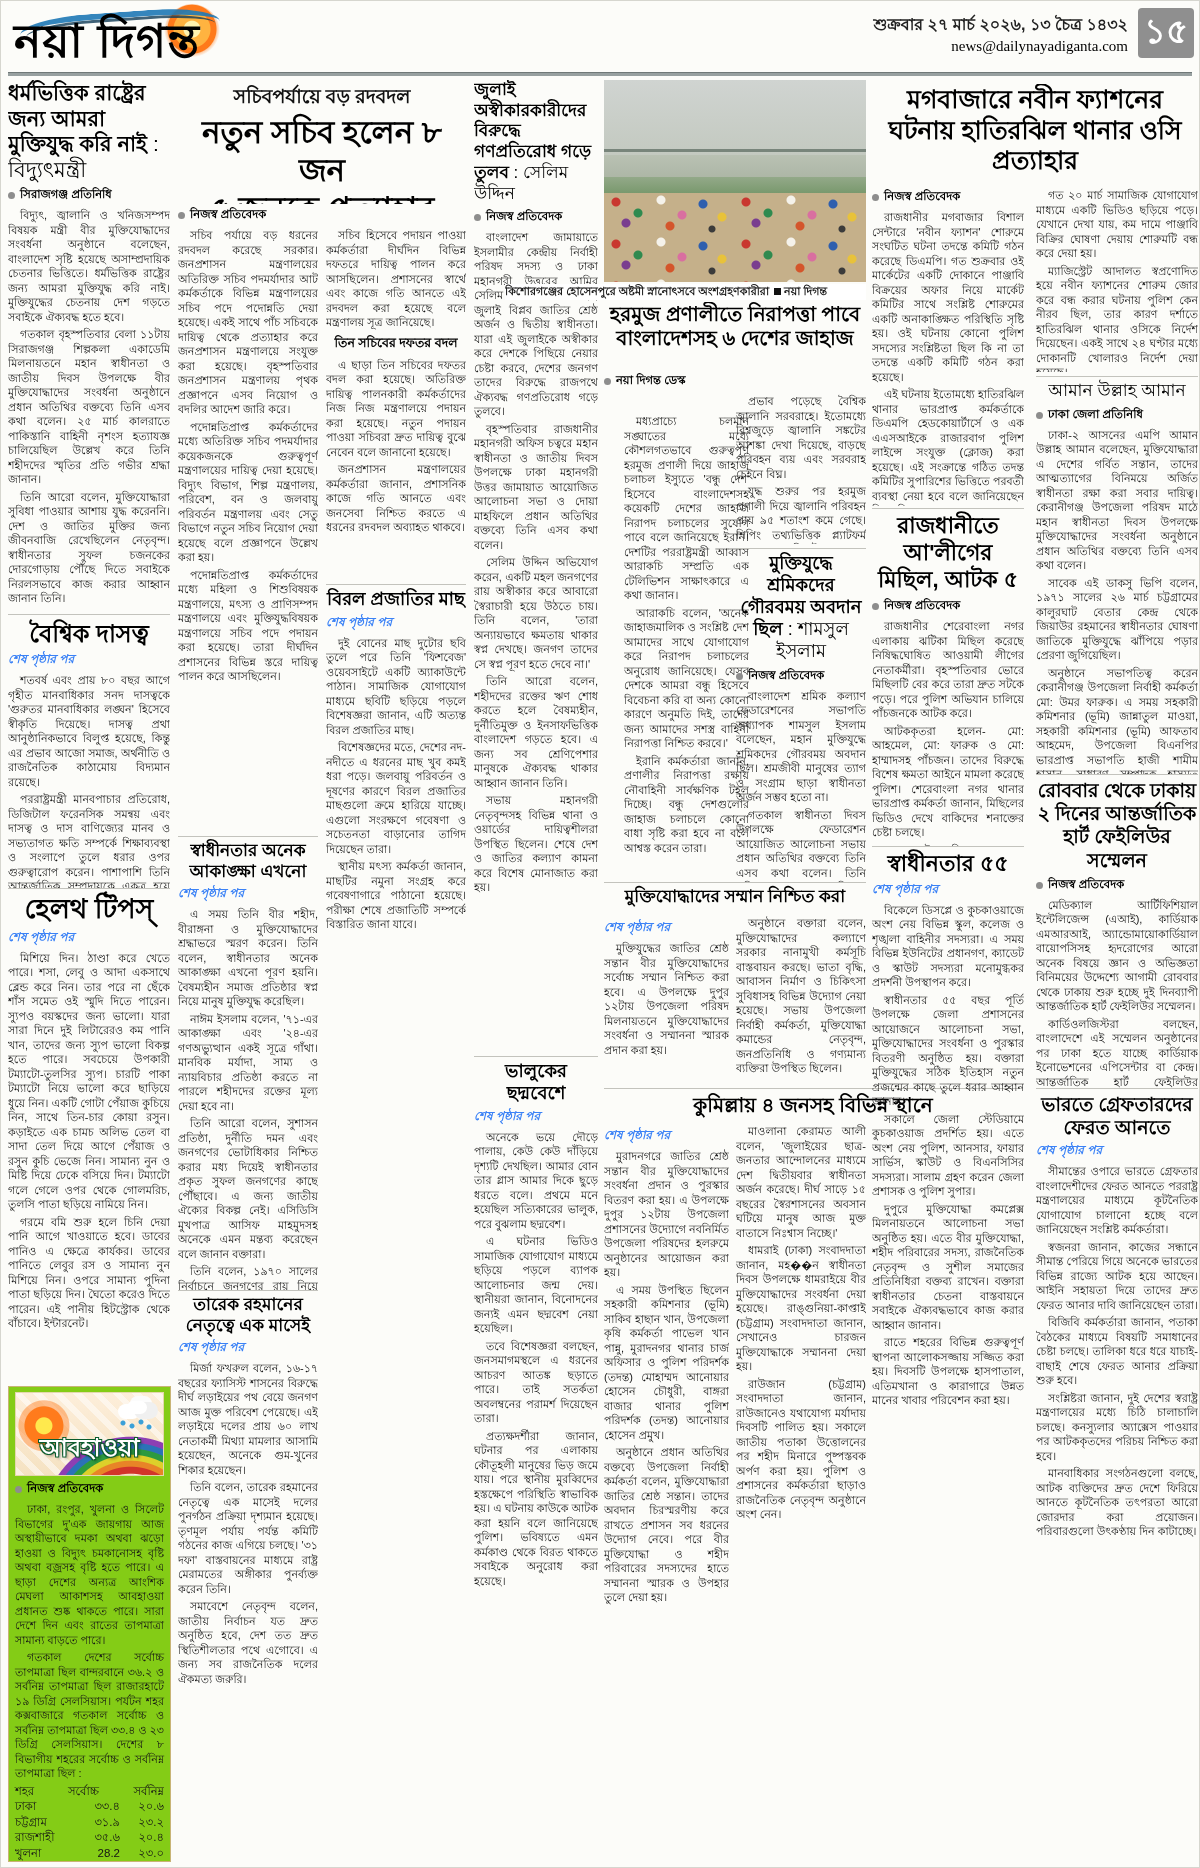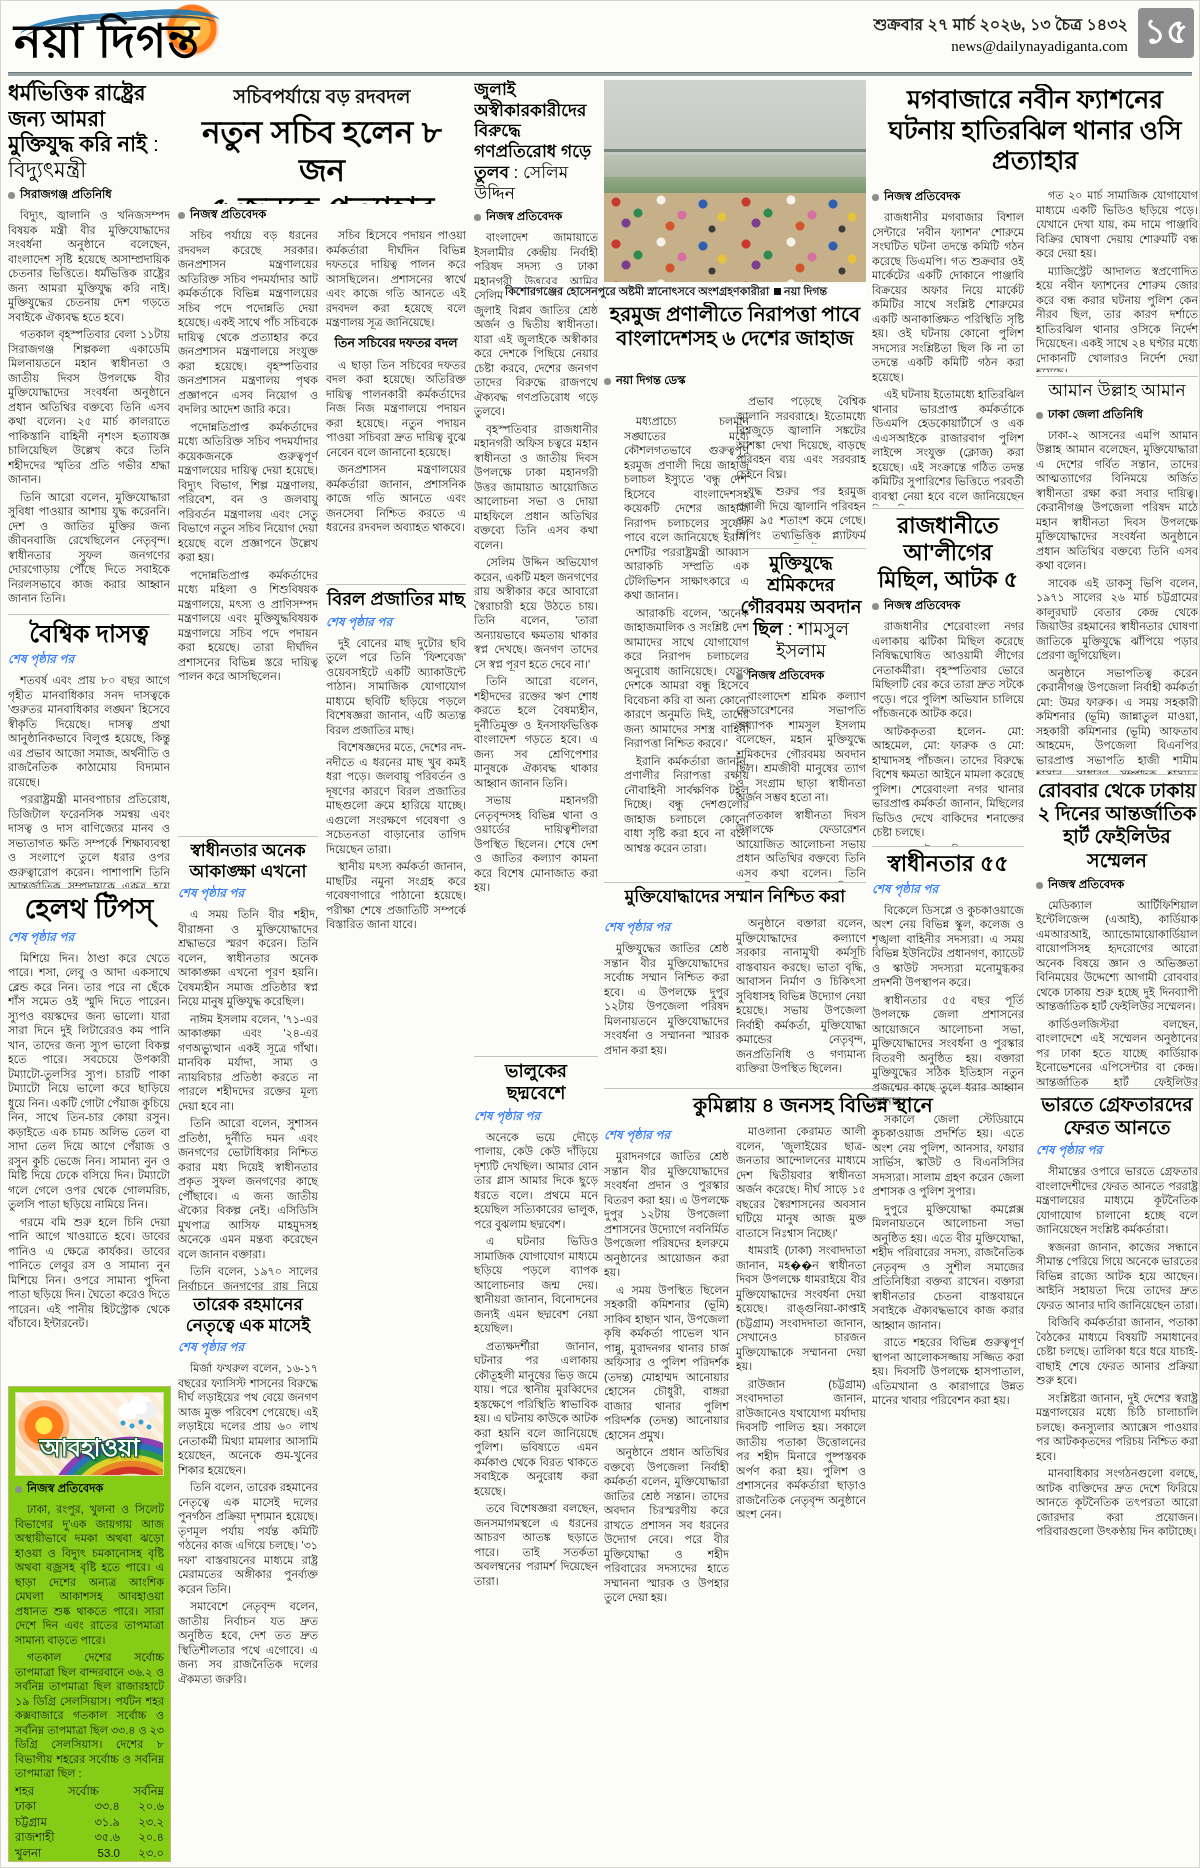--- a/index.html
+++ b/index.html
@@ -96,21 +96,21 @@
 
   <div class="art" style="left:8px;top:80px;width:162px;height:534px;">
     <div class="hd hd-left" style="font-size:21px;"><span>ধর্মভিত্তিক রাষ্ট্রের জন্য আমরা মুক্তিযুদ্ধ করি নাই</span><span class="lt"> : বিদ্যুৎমন্ত্রী</span></div>
     <div class="by">
         <span class="dot"></span>
         <span>সিরাজগঞ্জ প্রতিনিধি</span>
       </div>
     <div class="bd">
       <p>বিদ্যুৎ, জ্বালানি ও খনিজসম্পদ বিষয়ক মন্ত্রী বীর মুক্তিযোদ্ধাদের সংবর্ধনা অনুষ্ঠানে বলেছেন, বাংলাদেশ সৃষ্টি হয়েছে অসাম্প্রদায়িক চেতনার ভিত্তিতে। ধর্মভিত্তিক রাষ্ট্রের জন্য আমরা মুক্তিযুদ্ধ করি নাই। মুক্তিযুদ্ধের চেতনায় দেশ গড়তে সবাইকে ঐক্যবদ্ধ হতে হবে।</p>
       <p>গতকাল বৃহস্পতিবার বেলা ১১টায় সিরাজগঞ্জ শিল্পকলা একাডেমি মিলনায়তনে মহান স্বাধীনতা ও জাতীয় দিবস উপলক্ষে বীর মুক্তিযোদ্ধাদের সংবর্ধনা অনুষ্ঠানে প্রধান অতিথির বক্তব্যে তিনি এসব কথা বলেন। ২৫ মার্চ কালরাতে পাকিস্তানি বাহিনী নৃশংস হত্যাযজ্ঞ চালিয়েছিল উল্লেখ করে তিনি শহীদদের স্মৃতির প্রতি গভীর শ্রদ্ধা জানান।</p>
-      <p>তিনি আরো বলেন, মুক্তিযোদ্ধারা সুবিধা পাওয়ার আশায় যুদ্ধ করেননি। দেশ ও জাতির মুক্তির জন্য জীবনবাজি রেখেছিলেন নেতৃবৃন্দ। স্বাধীনতার সুফল জনগণের দোরগোড়ায় পৌঁছে দিতে সবাইকে নিরলসভাবে কাজ করার আহ্বান জানান তিনি।</p>
+      <p>তিনি আরো বলেন, মুক্তিযোদ্ধারা সুবিধা পাওয়ার আশায় যুদ্ধ করেননি। দেশ ও জাতির মুক্তির জন্য জীবনবাজি রেখেছিলেন নেতৃবৃন্দ। স্বাধীনতার সুফল চজনকের দোরগোড়ায় পৌঁছে দিতে সবাইকে নিরলসভাবে কাজ করার আহ্বান জানান তিনি।</p>
     </div>
   </div>
 
   <div class="art sep" style="left:8px;top:614px;width:162px;height:270px;">
     <div class="hd" style="font-size:24px;">বৈশ্বিক দাসত্ব</div>
     <div class="cont">শেষ পৃষ্ঠার পর</div>
     <div class="bd">
       <p>শতবর্ষ এবং প্রায় ৮০ বছর আগে গৃহীত মানবাধিকার সনদ দাসত্বকে 'গুরুতর মানবাধিকার লঙ্ঘন' হিসেবে স্বীকৃতি দিয়েছে। দাসত্ব প্রথা আনুষ্ঠানিকভাবে বিলুপ্ত হয়েছে, কিন্তু এর প্রভাব আজো সমাজ, অর্থনীতি ও রাজনৈতিক কাঠামোয় বিদ্যমান রয়েছে।</p>
       <p>পররাষ্ট্রমন্ত্রী মানবপাচার প্রতিরোধ, ডিজিটাল ফরেনসিক সমন্বয় এবং দাসত্ব ও দাস বাণিজ্যের মানব ও সভ্যতাগত ক্ষতি সম্পর্কে শিক্ষাব্যবস্থা ও সংলাপে তুলে ধরার ওপর গুরুত্বারোপ করেন। পাশাপাশি তিনি আন্তর্জাতিক সম্প্রদায়কে একত্র হয়ে এমন একটি বিশ্ব গড়ার আহ্বান জানান, যেখানে দাসত্ব, বৈষম্য ও অন্যায়ের কোনো স্থান থাকবে না এবং মানব মর্যাদা ও ন্যায় প্রতিষ্ঠিত হবে।</p>
     </div>
@@ -155,21 +155,21 @@
           <span class="mx">৩১.৯</span>
           <span class="mn">২৩.২</span>
         </div>
       <div class="wrow">
           <span class="c">রাজশাহী</span>
           <span class="mx">৩৫.৬</span>
           <span class="mn">২০.৪</span>
         </div>
       <div class="wrow">
           <span class="c">খুলনা</span>
-          <span class="mx">53.0</span>
+          <span class="mx">28.2</span>
           <span class="mn">২৩.০</span>
         </div>
       <div class="wrow">
           <span class="c">বরিশাল</span>
           <span class="mx">৩৩.৫</span>
           <span class="mn">২২.৮</span>
         </div>
 
     </div>
   </div>
@@ -310,22 +310,22 @@
         <p>অনুষ্ঠানে বক্তারা বলেন, মুক্তিযোদ্ধাদের কল্যাণে সরকার নানামুখী কর্মসূচি বাস্তবায়ন করছে। ভাতা বৃদ্ধি, আবাসন নির্মাণ ও চিকিৎসা সুবিধাসহ বিভিন্ন উদ্যোগ নেয়া হয়েছে। সভায় উপজেলা নির্বাহী কর্মকর্তা, মুক্তিযোদ্ধা কমান্ডের নেতৃবৃন্দ, জনপ্রতিনিধি ও গণ্যমান্য ব্যক্তিরা উপস্থিত ছিলেন।</p>
       </div>
   </div>
 
   <div class="art sep" style="left:474px;top:1056px;width:124px;height:806px;">
     <div class="hd" style="font-size:18px;">ভালুকের ছদ্মবেশে</div>
     <div class="cont">শেষ পৃষ্ঠার পর</div>
     <div class="bd">
       <p>অনেকে ভয়ে দৌড়ে পালায়, কেউ কেউ দাঁড়িয়ে দৃশ্যটি দেখছিল। আমার বোন তার গ্লাস আমার দিকে ছুড়ে ধরতে বলে। প্রথমে মনে হয়েছিল সত্যিকারের ভালুক, পরে বুঝলাম ছদ্মবেশ।</p>
       <p>এ ঘটনার ভিডিও সামাজিক যোগাযোগ মাধ্যমে ছড়িয়ে পড়লে ব্যাপক আলোচনার জন্ম দেয়। স্থানীয়রা জানান, বিনোদনের জন্যই এমন ছদ্মবেশ নেয়া হয়েছিল।</p>
+      <p>তবে বিশেষজ্ঞরা বলছেন, জনসমাগমস্থলে এ ধরনের আচরণ আতঙ্ক ছড়াতে পারে। তাই সতর্কতা অবলম্বনের পরামর্শ দিয়েছেন তারা।</p>
       <p>প্রত্যক্ষদর্শীরা জানান, ঘটনার পর এলাকায় কৌতূহলী মানুষের ভিড় জমে যায়। পরে স্থানীয় মুরব্বিদের হস্তক্ষেপে পরিস্থিতি স্বাভাবিক হয়। এ ঘটনায় কাউকে আটক করা হয়নি বলে জানিয়েছে পুলিশ। ভবিষ্যতে এমন কর্মকাণ্ড থেকে বিরত থাকতে সবাইকে অনুরোধ করা হয়েছে।</p>
-      <p>তবে বিশেষজ্ঞরা বলছেন, জনসমাগমস্থলে এ ধরনের আচরণ আতঙ্ক ছড়াতে পারে। তাই সতর্কতা অবলম্বনের পরামর্শ দিয়েছেন তারা।</p>
     </div>
   </div>
 
   <div class="art sep" style="left:604px;top:1088px;width:418px;height:34px;">
     <div class="hd" style="font-size:20px;">কুমিল্লায় ৪ জনসহ বিভিন্ন স্থানে</div>
   </div>
   <div class="art" style="left:604px;top:1124px;width:125px;height:738px;">
     <div class="cont">শেষ পৃষ্ঠার পর</div>
     <div class="bd">
       <p>মুরাদনগরে জাতির শ্রেষ্ঠ সন্তান বীর মুক্তিযোদ্ধাদের সংবর্ধনা প্রদান ও পুরস্কার বিতরণ করা হয়। এ উপলক্ষে দুপুর ১২টায় উপজেলা প্রশাসনের উদ্যোগে নবনির্মিত উপজেলা পরিষদের হলরুমে অনুষ্ঠানের আয়োজন করা হয়।</p>

